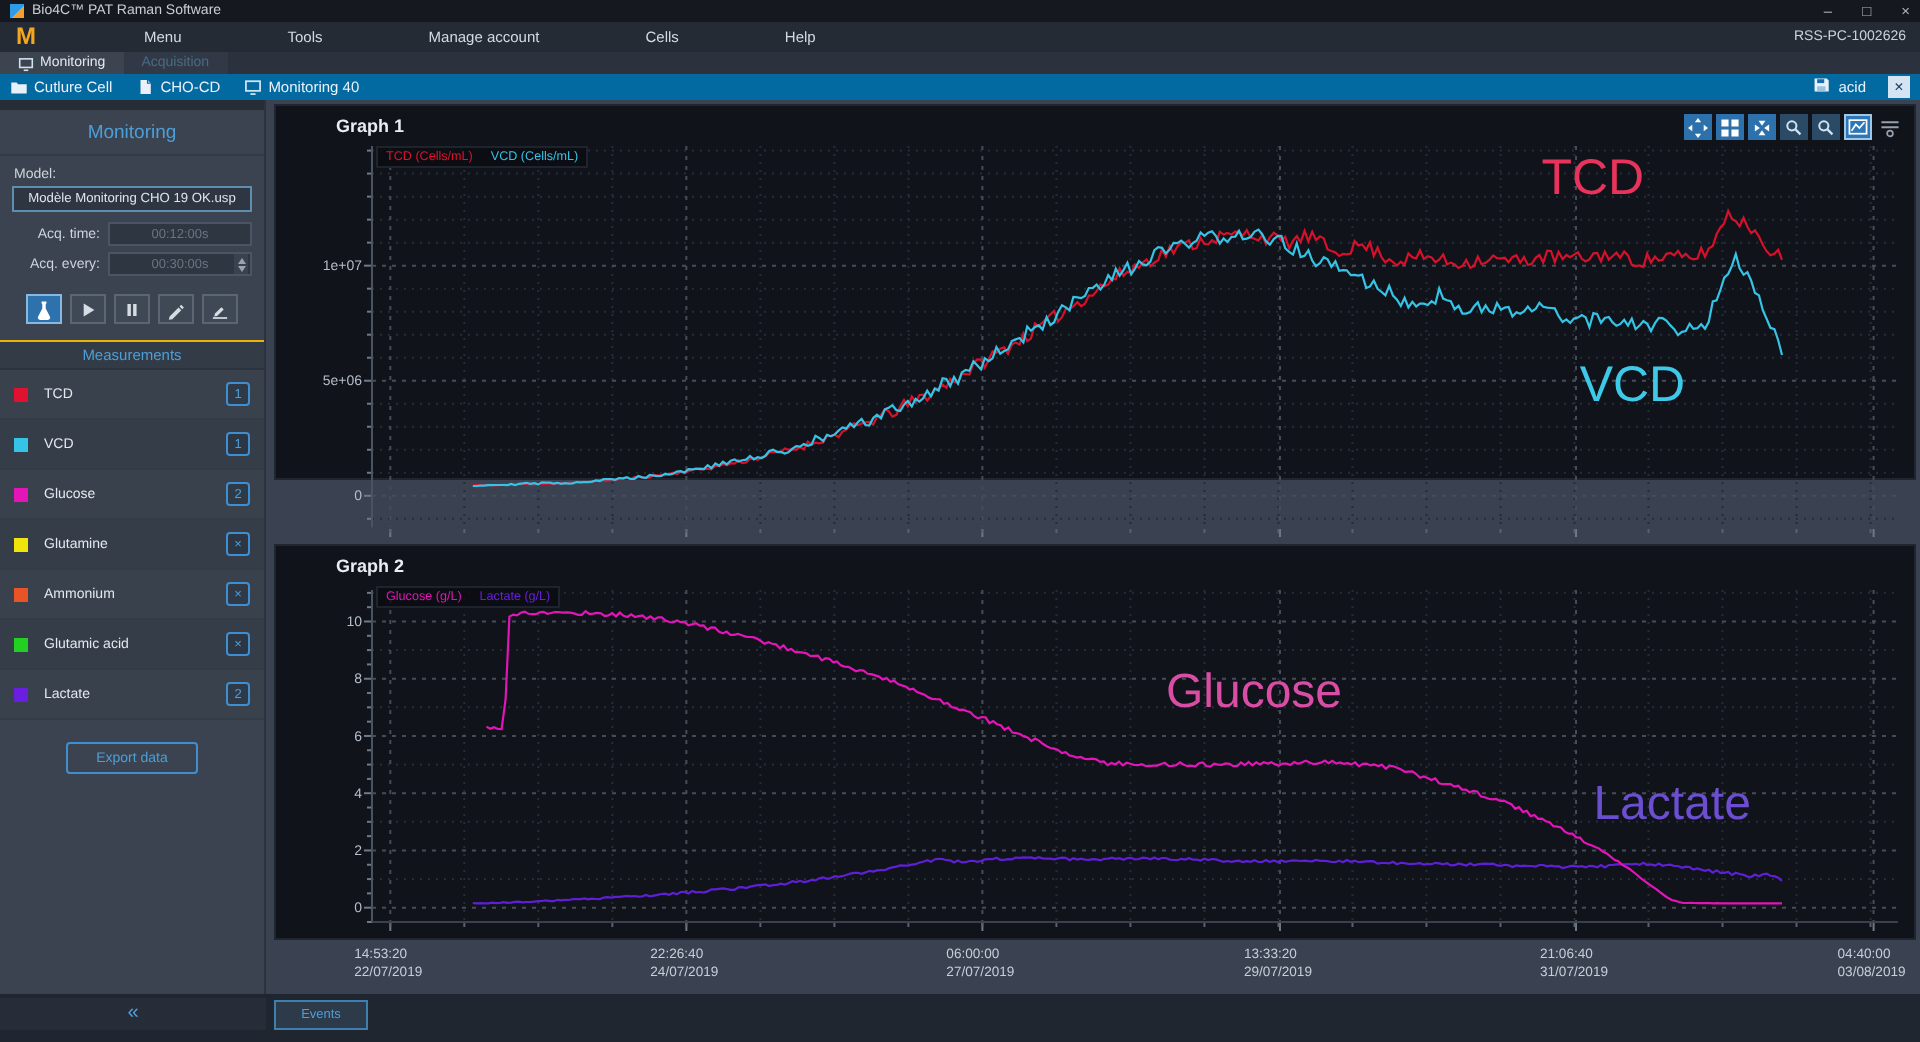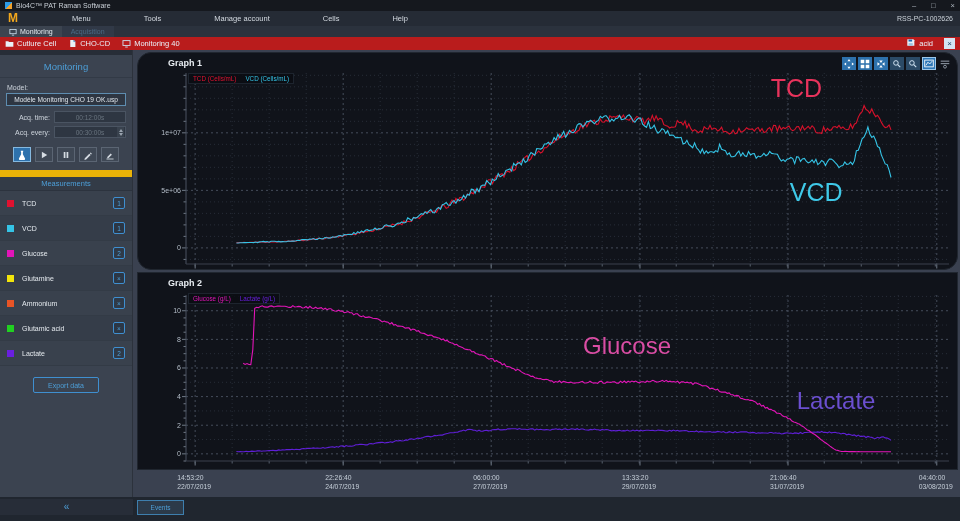--- a/index.html
+++ b/index.html
@@ -20,21 +20,21 @@
     font-size:7.5px;color:#d4dae1;box-sizing:border-box;}
   .logo-m{color:#f2a71d;font-weight:bold;font-size:12px;line-height:15px;margin:0 9px 0 8px;letter-spacing:-1px;}
   .menu-item{padding:0 7px;margin-left:39px;}
   .menubar-right{margin-left:auto;padding-right:7px;font-size:7px;color:#ccd3da;}
 
   .tabstrip{left:0;top:26px;width:960px;height:11px;background:#2b323d;display:flex;align-items:stretch;}
   .tab{display:flex;align-items:center;gap:3px;font-size:7px;padding:0 9px;}
   .tab.active{background:#3c4450;color:#e2e8ee;}
   .tab.inactive{background:#313947;color:#4a6a85;}
 
-  .bluebar{left:0;top:37px;width:960px;height:13px;background:#b91c1c;display:flex;align-items:center;
+  .bluebar{left:0;top:37px;width:960px;height:13px;background:#0369a1;display:flex;align-items:center;
     color:#eaf2fa;font-size:7.5px;padding:0 5px;box-sizing:border-box;}
   .crumb{display:flex;align-items:center;gap:3px;margin-right:12px;}
   .bluebar-right{margin-left:auto;display:flex;align-items:center;gap:4px;}
   .close-box{width:11px;height:11px;background:#d5e4f2;color:#173c5e;display:flex;align-items:center;
     justify-content:center;font-size:8px;margin-left:7px;}
 
   
   .sidebar{left:0;top:50px;width:133px;height:447px;background:#3b4350;box-sizing:border-box;border-right:1px solid #2c323c;}
   .sb-topline{height:5px;background:#272d37;}
   .sb-title{height:22px;display:flex;align-items:center;justify-content:center;color:#4d9fd8;font-size:9.5px;
@@ -50,41 +50,41 @@
   .spin{position:absolute;right:1px;top:0;bottom:0;width:7px;display:flex;flex-direction:column;
     justify-content:center;align-items:center;gap:1px;background:#39424e;}
   .spin i{display:block;width:0;height:0;border-left:2.5px solid transparent;border-right:2.5px solid transparent;}
   .spin .up{border-bottom:3px solid #9aa4af;}
   .spin .dn{border-top:3px solid #9aa4af;}
   .sb-buttons{display:flex;gap:4px;justify-content:center;margin:9px 0 8px 0;}
   .sb-btn{width:18px;height:15px;background:#3f4855;border:1px solid #5b6573;display:flex;align-items:center;
     justify-content:center;color:#d6dce3;box-sizing:border-box;}
   .sb-btn.active{background:#2e72ad;border-color:#85b9e0;}
   .sb-section{height:13px;background:#333b47;color:#4d9fd8;font-size:7.5px;display:flex;align-items:center;
-    justify-content:center;border-top:7px solid #eab308;border-bottom:1px solid #2c333e;}
+    justify-content:center;border-top:1px solid #eab308;border-bottom:1px solid #2c333e;}
   .meas-row{height:25px;display:flex;align-items:center;padding:0 7px;box-sizing:border-box;border-bottom:1px solid #333b46;}
   .meas-row:nth-child(odd){background:#39414d;}
   .meas-row:nth-child(even){background:#353d49;}
   .swatch{width:7px;height:7px;margin-right:8px;flex:none;}
   .meas-name{font-size:7px;color:#e4e9ee;flex:1;}
   .slot-btn{width:12px;height:12px;border:1px solid #3f8fd0;color:#4d9fd8;font-size:6.5px;display:flex;
     align-items:center;justify-content:center;border-radius:2px;box-sizing:border-box;background:rgba(20,40,60,.25);}
   .export-btn{margin:11px auto 0 auto;display:flex;align-items:center;justify-content:center;width:64px;height:14px;
     border:1px solid #3f8fd0;background:transparent;color:#4d9fd8;font-size:7px;border-radius:2px;}
 
   
   .bottombar{left:0;top:497px;width:960px;height:24px;background:#20262f;}
   .collapse-btn{left:0;top:499px;width:133px;height:16px;background:#272d38;color:#4d9fd8;text-align:center;
     font-size:10px;line-height:15px;}
   .events-btn{left:137px;top:500px;width:47px;height:15px;border:1px solid #3e7fae;background:#2c3a49;color:#4d9fd8;
     font-size:6.5px;display:flex;align-items:center;justify-content:center;box-sizing:border-box;}
 
   
   .graph-panel{left:137px;width:821px;background:#10131a;border:1px solid #20262f;box-sizing:border-box;}
-  #graph1-panel{top:52px;height:218px;border-radius:14px;}
+  #graph1-panel{top:52px;height:188px;}
   #graph2-panel{top:272px;height:198px;}
   .graph-title{position:absolute;left:30px;top:5px;color:#e8edf2;font-size:9px;font-weight:bold;z-index:3;}
   .legend{position:absolute;left:50px;top:20px;display:flex;gap:9px;font-size:6.3px;background:rgba(10,13,19,.85);
     padding:1px 4px;border:1px solid #1d242e;z-index:3;white-space:nowrap;}
   .toolbar{position:absolute;right:5px;top:4px;display:flex;gap:2px;z-index:3;}
   .tb-btn{width:14px;height:13px;display:flex;align-items:center;justify-content:center;box-sizing:border-box;}
   .tb-btn.primary{background:#2d71ac;}
   .tb-btn.dim{background:#2b4a66;}
   .tb-btn.active{background:#2e77b6;border:1px solid #9cc7e8;}
   .tb-btn.flat{background:transparent;}

